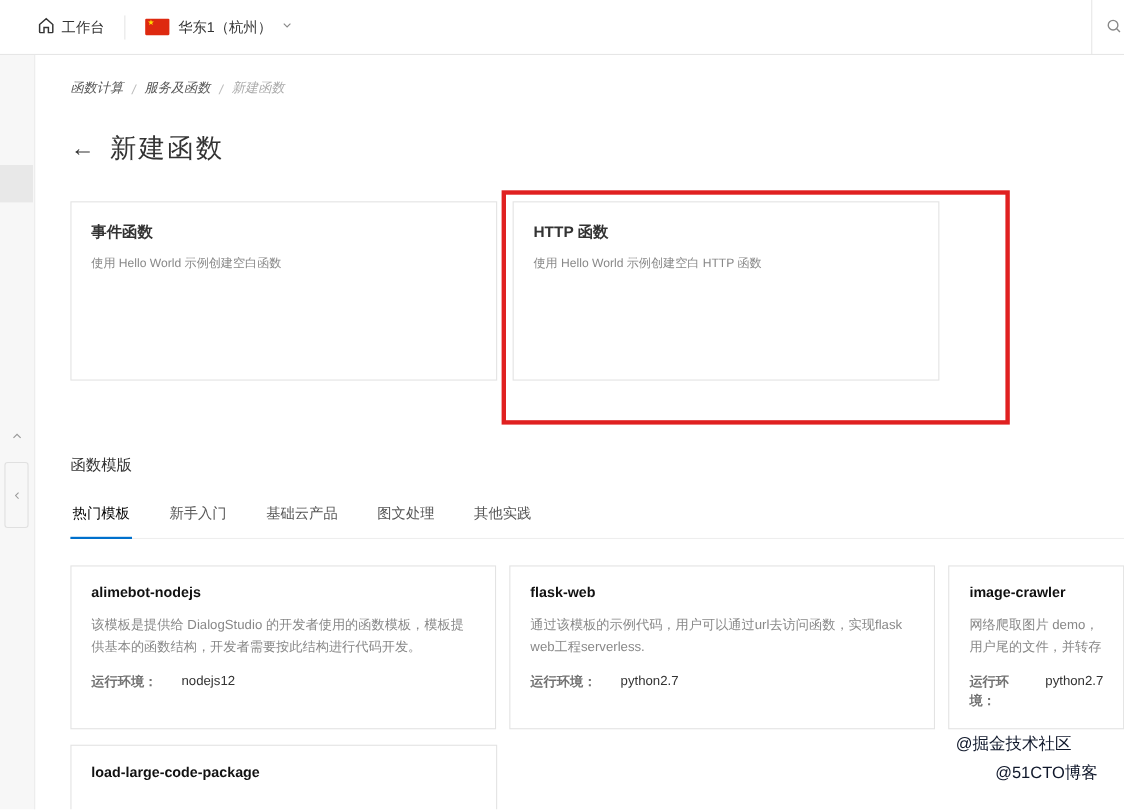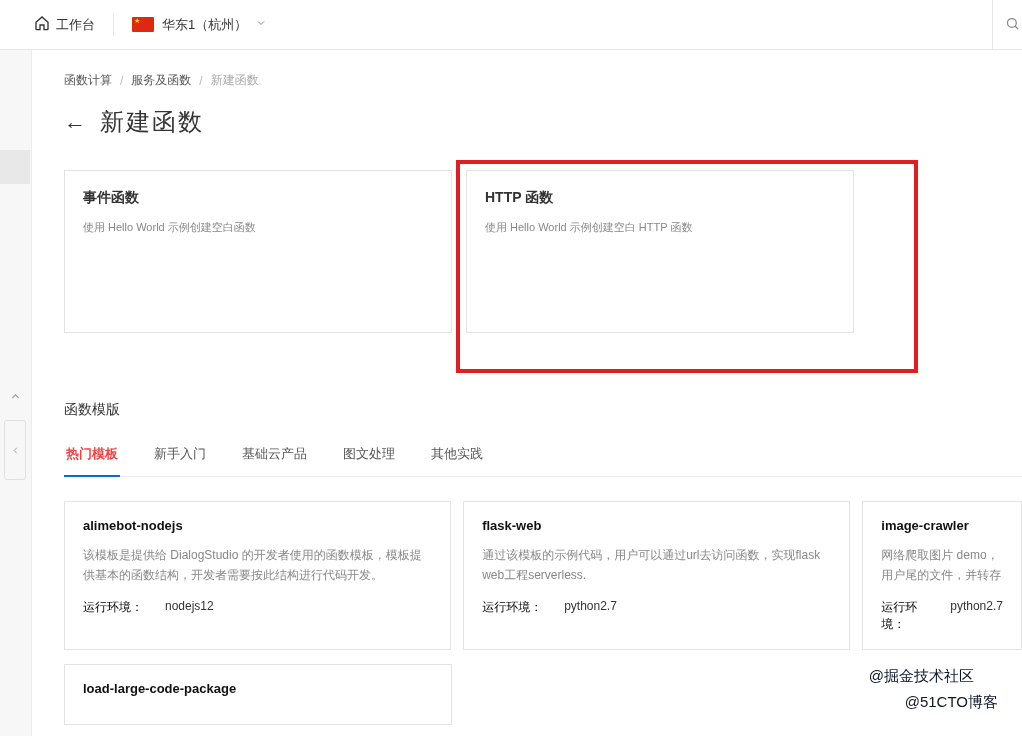--- a/index.html
+++ b/index.html
@@ -16,47 +16,47 @@
 .top-search svg { width: 15px; height: 15px; flex-shrink: 0; }
 
 .sidebar { position: absolute; left: 0; top: 50px; width: 32px; height: calc(100% - 50px); background: #f7f7f7; border-right: 1px solid #ececec; }
 .sidebar-active { position: absolute; top: 100px; left: 0; width: 30px; height: 34px; background: #e8e8e8; }
 .side-collapse { position: absolute; left: 4px; top: 420px; width: 22px; height: 60px; background: #f7f7f7; border: 1px solid #e0e0e0; border-radius: 3px; display: flex; align-items: center; justify-content: center; color: #999; }
 .side-collapse svg { width: 11px; height: 11px; }
 .side-chevron-up { position: absolute; left: 9px; top: 390px; color: #999; }
 .side-chevron-up svg { width: 13px; height: 13px; }
 
 .main { position: absolute; left: 32px; top: 50px; right: 0; bottom: 0; padding: 22px 0 0 32px; overflow: hidden; }
-.breadcrumb { display: flex; align-items: center; gap: 8px; font-size: 12px; color: #333; margin-bottom: 17px; }
+.breadcrumb { display: flex; align-items: center; gap: 8px; font-size: 12px; color: #333; margin-bottom: 30px; font-style: italic; }
 .breadcrumb a { color: #555; text-decoration: none; }
 .breadcrumb .sep { color: #bbb; }
 .breadcrumb .current { color: #aaa; }
 
 .page-title { display: flex; align-items: center; gap: 14px; margin-bottom: 32px; }
 .page-title .back { font-size: 22px; color: #333; cursor: pointer; }
 .page-title h1 { font-size: 24px; font-weight: 500; letter-spacing: 2px; }
 
 .function-cards { display: flex; gap: 6px; margin-bottom: 28px; }
 .func-card { border: 1px solid #e3e3e3; padding: 18px 18px 18px 18px; width: 388px; height: 163px; }
 .func-card h3 { font-size: 14px; font-weight: 600; margin-bottom: 12px; }
 .func-card p { font-size: 11px; color: #888; line-height: 1.6; }
 .highlight-wrap { border: 4px solid #e02020; padding: 6px 60px 36px 6px; margin-top: -10px; margin-left: -2px; }
 
 .section-title { font-size: 14px; font-weight: 500; margin-bottom: 18px; }
 .tabs { display: flex; gap: 32px; border-bottom: 1px solid #eee; margin-bottom: 24px; font-size: 13px; }
 .tab { padding: 8px 2px 12px 2px; color: #555; cursor: pointer; margin-bottom: -1px; }
-.tab.active { color: #ef4444; border-bottom: 2px solid #0070cc; font-weight: 700; }
+.tab.active { color: #000000; border-bottom: 2px solid #0070cc; font-weight: 400; }
 
 .template-row { display: flex; gap: 12px; margin-bottom: 14px; }
 .tpl-card { border: 1px solid #e3e3e3; padding: 16px 18px; width: 388px; }
 .tpl-card.wide { width: 388px; }
 .tpl-card h4 { font-size: 13px; font-weight: 600; margin-bottom: 12px; color: #111; }
 .tpl-card .desc { font-size: 12px; color: #888; line-height: 1.7; margin-bottom: 14px; height: 40px; overflow: hidden; }
 .tpl-card .runtime { font-size: 12px; color: #333; display: flex; gap: 22px; }
-.tpl-card .runtime .lbl { color: #000000; }
+.tpl-card .runtime .lbl { color: #737373; font-weight: bold; }
 
 .watermark { position: absolute; color: #0f172a; font-size: 15px; pointer-events: none; }
 .wm1 { right: 48px; bottom: 50px; }
 .wm2 { right: 24px; bottom: 24px; }
 
 .cutoff { width: 160px; }
 </style>
 </head>
 <body>
 

